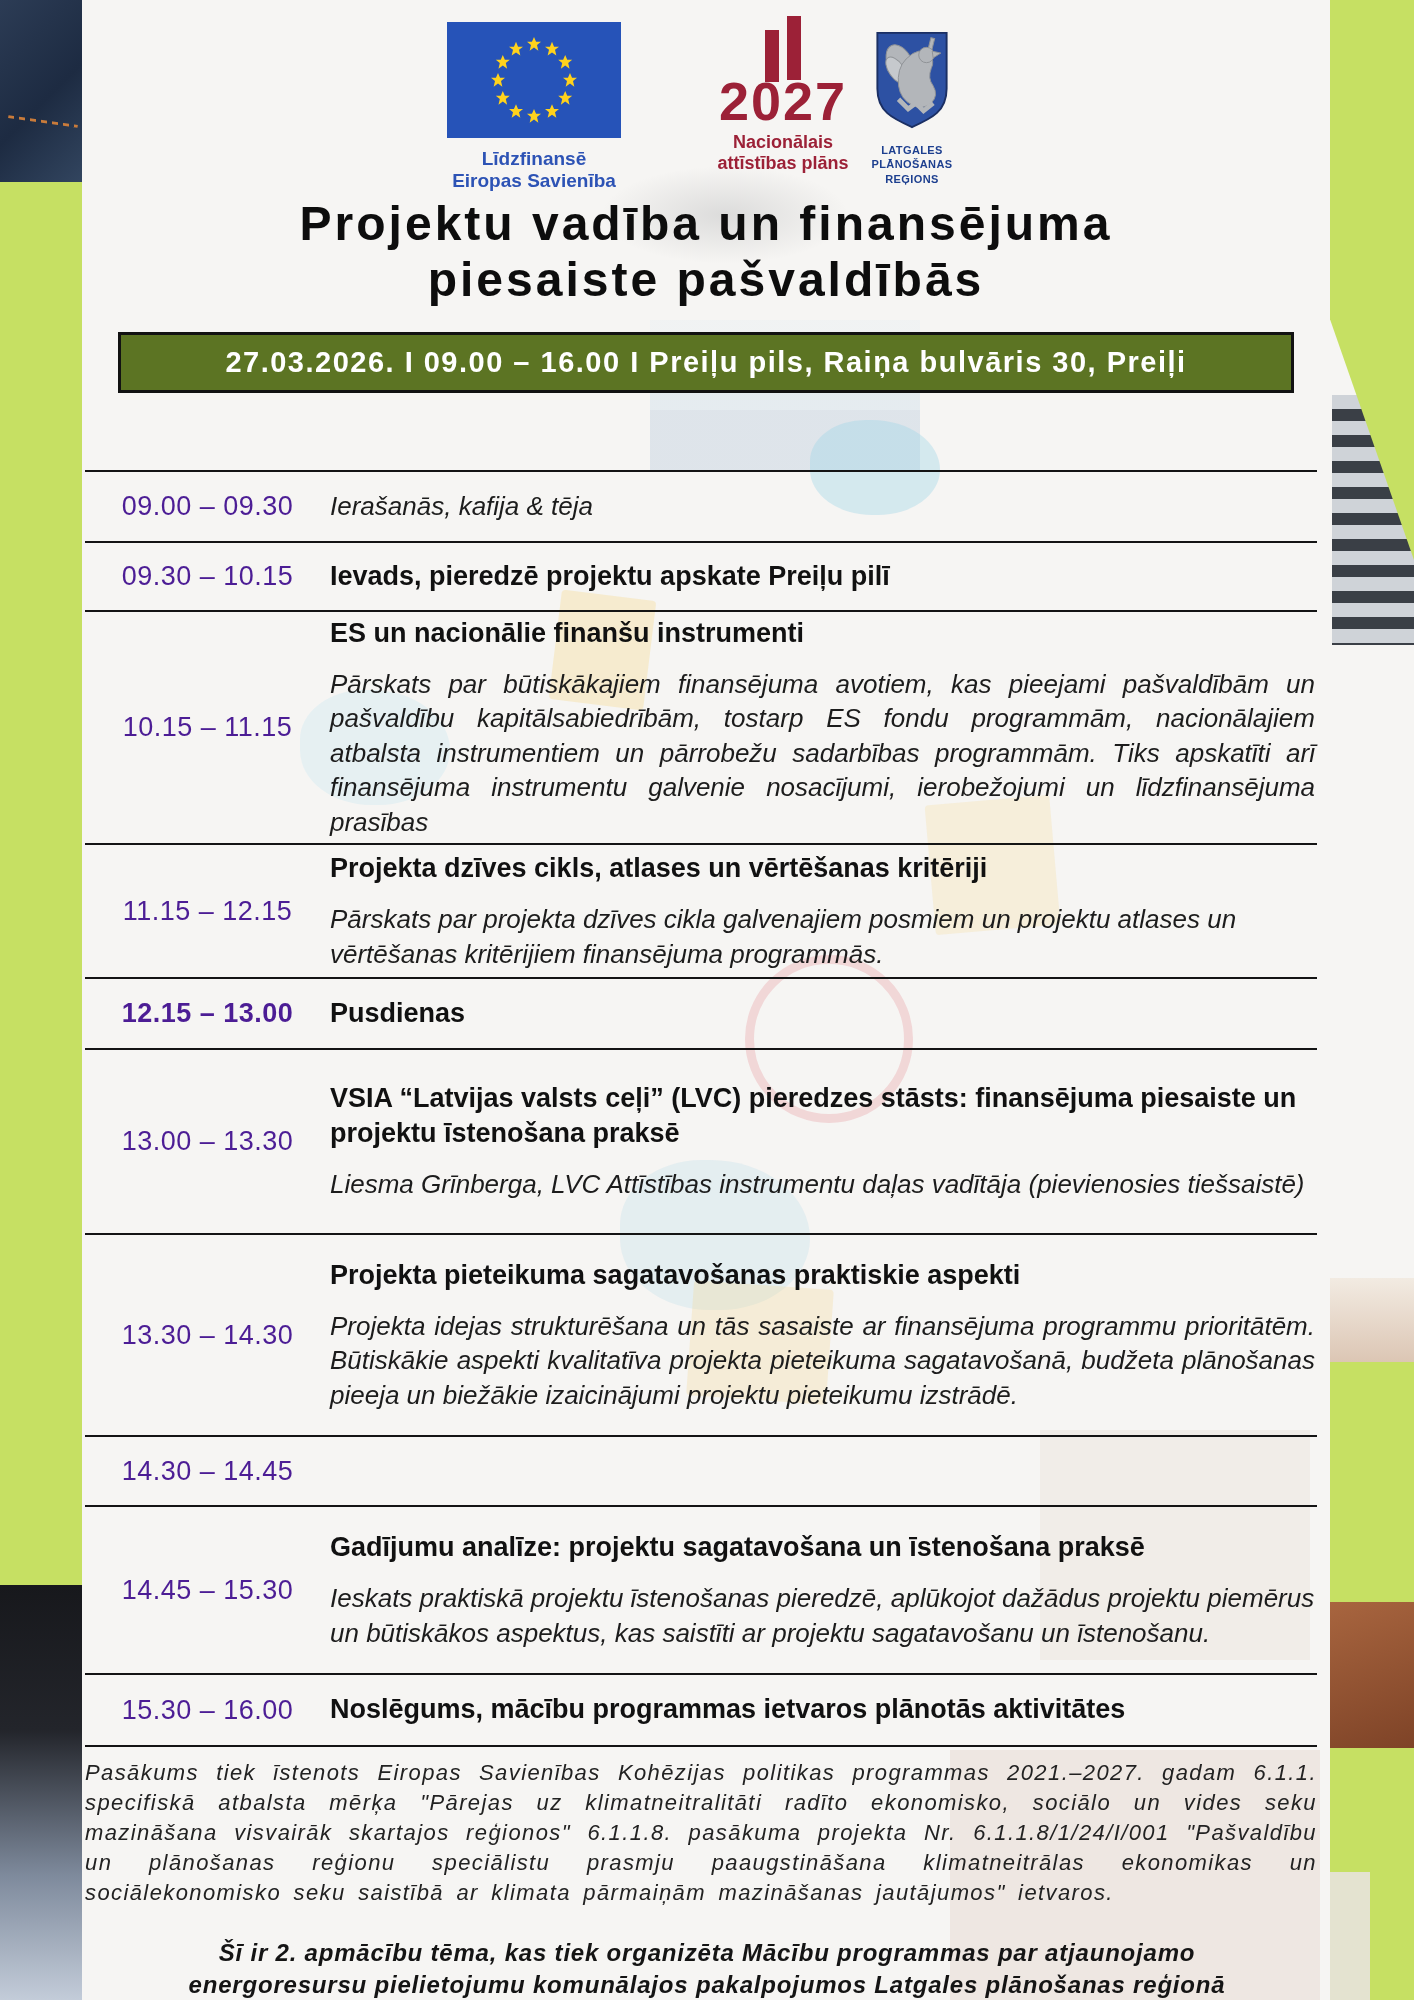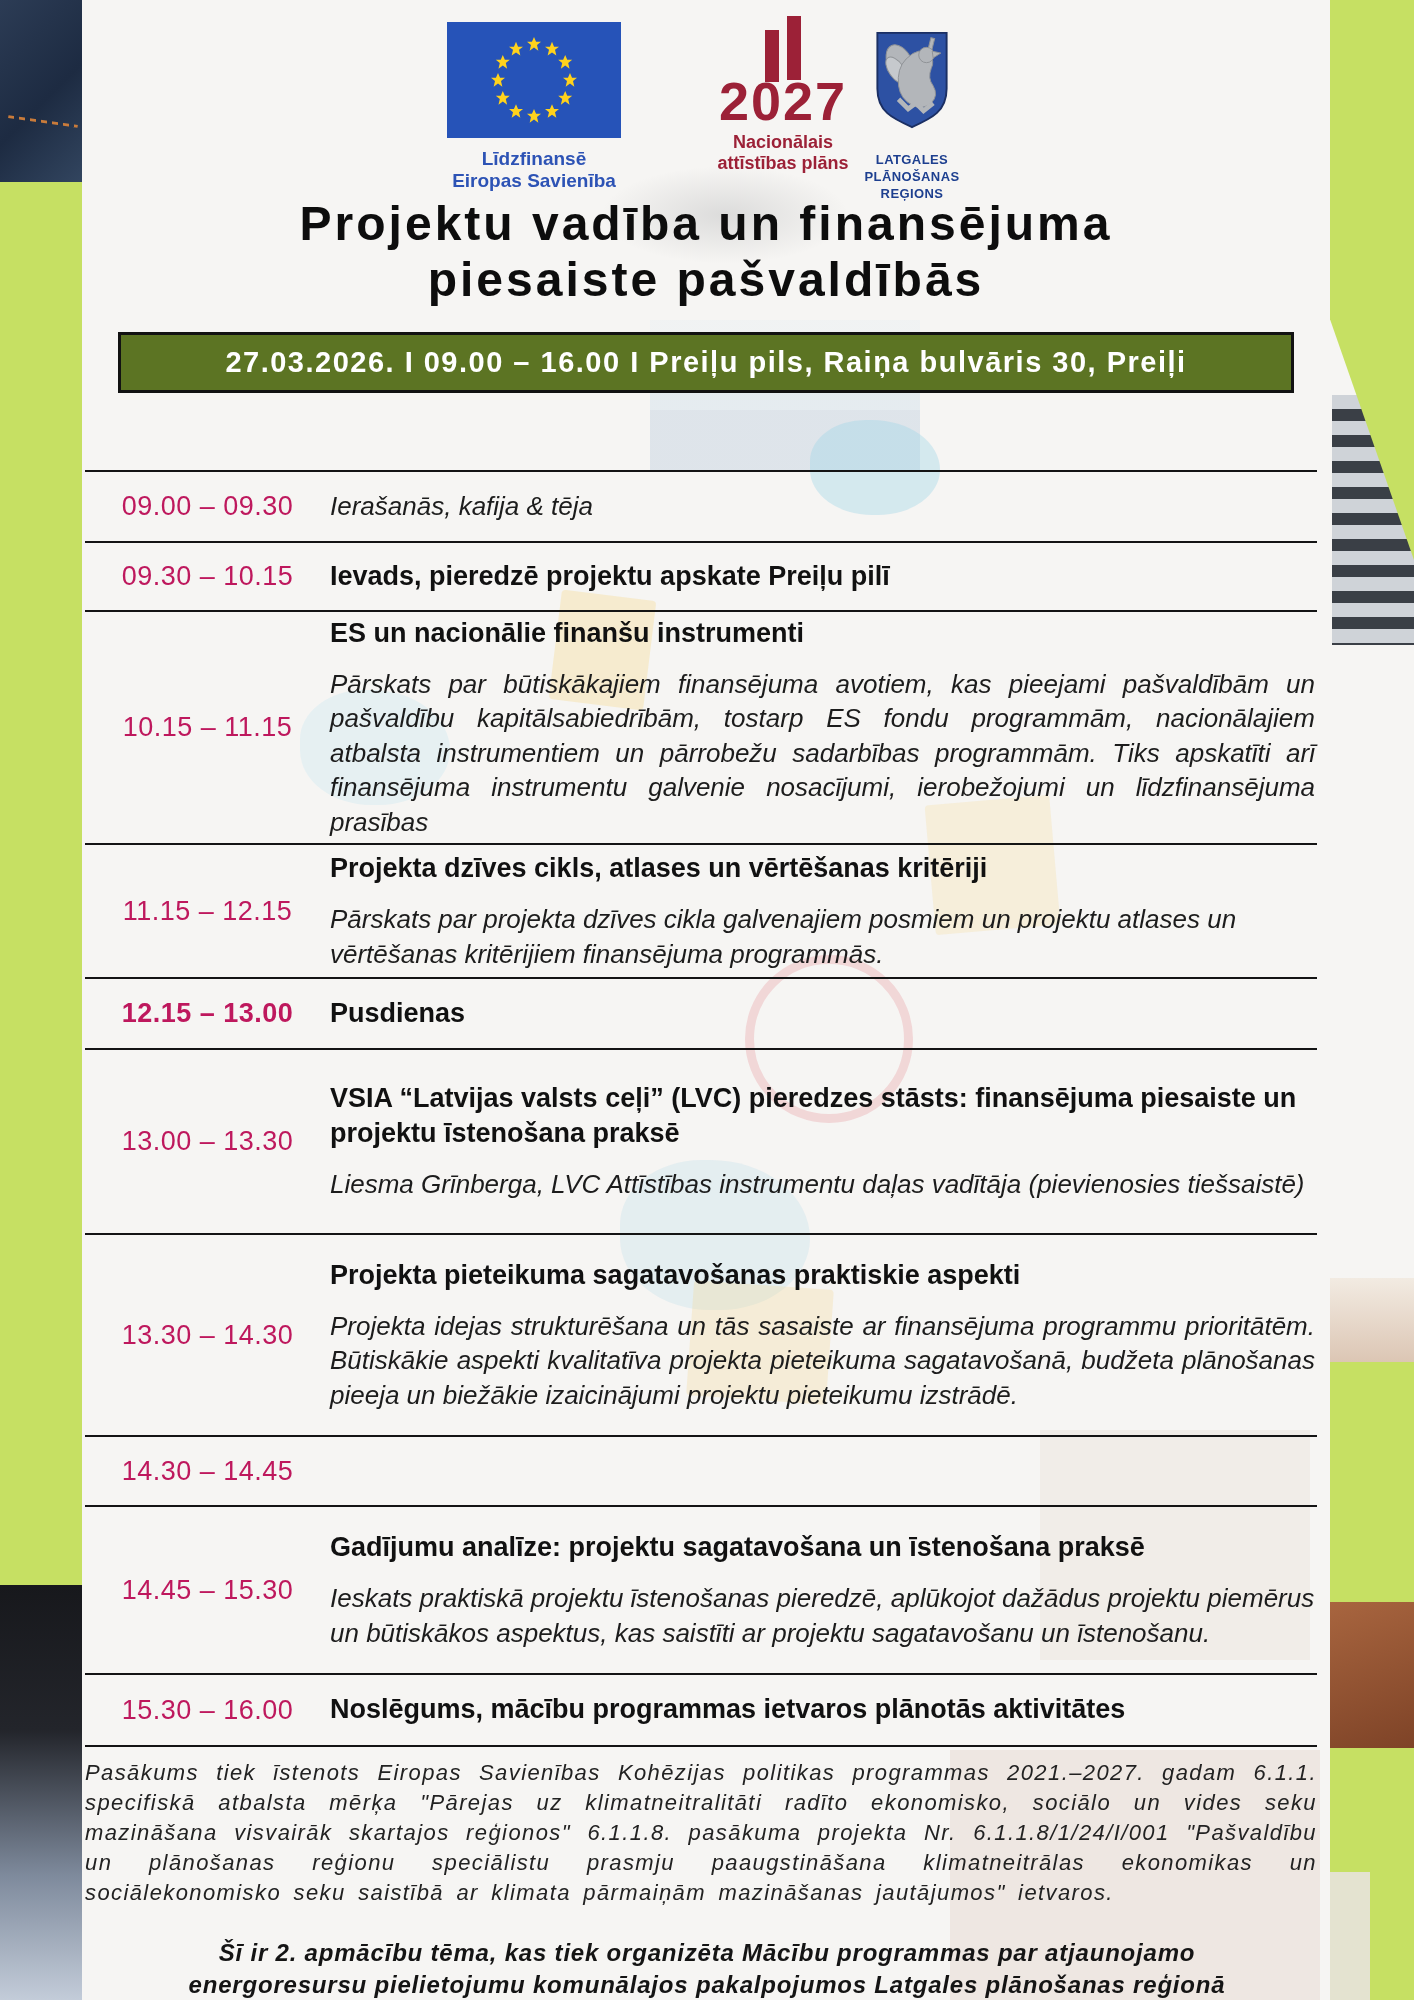--- a/index.html
+++ b/index.html
@@ -48,36 +48,36 @@
   
   .eu-logo{left:438px;top:22px;width:192px;text-align:center;}
   .eu-caption{margin-top:6px;font-size:19px;font-weight:bold;color:#2d53b5;line-height:1.18;}
   .nap-logo{left:693px;top:16px;width:180px;text-align:center;color:#9c2137;}
   .nap-bars{display:flex;justify-content:center;gap:8px;height:66px;}
   .nap-bar-a{width:14px;height:52px;background:#9c2137;margin-top:14px;}
   .nap-bar-b{width:14px;height:64px;background:#9c2137;}
   .nap-year{font-size:54px;font-weight:bold;letter-spacing:2px;line-height:1;margin-top:-8px;}
   .nap-caption{font-size:18px;font-weight:bold;line-height:1.15;margin-top:4px;}
   .crest{left:862px;top:30px;width:100px;text-align:center;}
-  .crest-caption{margin-top:18px;font-size:13px;font-weight:bold;color:#1d3f8f;line-height:1.3;letter-spacing:.4px;}
+  .crest-caption{margin-top:9px;font-size:11px;font-weight:bold;color:#1d3f8f;line-height:1.3;letter-spacing:.4px;}
   
   .title{left:82px;top:188px;width:1248px;text-align:center;
     font-size:48px;font-weight:800;letter-spacing:3px;line-height:1.17;color:#0d0d0d;margin-top:8px;}
   .banner{left:118px;top:332px;width:1176px;height:61px;background:#5c7423;
     border:3px solid #121212;box-sizing:border-box;display:flex;align-items:center;justify-content:center;}
   .banner-text{color:#ffffff;font-size:29px;font-weight:bold;letter-spacing:1.5px;white-space:nowrap;}
   .programma{left:82px;top:399px;width:1248px;text-align:center;color:#4c6b29;
     font-size:52px;font-weight:800;letter-spacing:7px;text-shadow:2px 3px 2px rgba(40,55,15,.30);}
   
   .table{left:85px;top:470px;width:1232px;border-bottom:2px solid #141414;}
   .row{display:flex;border-top:2px solid #141414;box-sizing:border-box;}
   .r1{height:71px;} .r2{height:69px;} .r3{height:233px;} .r4{height:134px;} .r5{height:71px;}
   .r6{height:185px;} .r7{height:202px;} .r8{height:70px;} .r9{height:168px;} .r10{height:72px;}
   .time{width:245px;flex:none;display:flex;align-items:center;justify-content:center;
-    font-size:27px;letter-spacing:.5px;color:#be185d;}
+    font-size:27px;letter-spacing:.5px;color:#4c1d95;}
   .time.bold{font-weight:bold;}
   .desc{flex:1;display:flex;flex-direction:column;justify-content:center;padding:10px 2px 10px 0;box-sizing:border-box;}
   .desc-title{font-size:27px;font-weight:bold;line-height:1.3;color:#111;}
   .desc-italic{font-size:26px;font-style:italic;line-height:1.32;color:#1c1c1c;}
   .desc-para{font-size:26px;font-style:italic;line-height:1.33;color:#1c1c1c;margin-top:16px;}
   .just{text-align:justify;text-justify:inter-word;}
   
   .footer-note{left:85px;top:1758px;width:1232px;font-size:22px;font-style:italic;
     line-height:1.36;letter-spacing:1.4px;word-spacing:5px;text-align:justify;color:#222;}
   .closing-note{left:137px;top:1893px;width:1140px;text-align:center;

